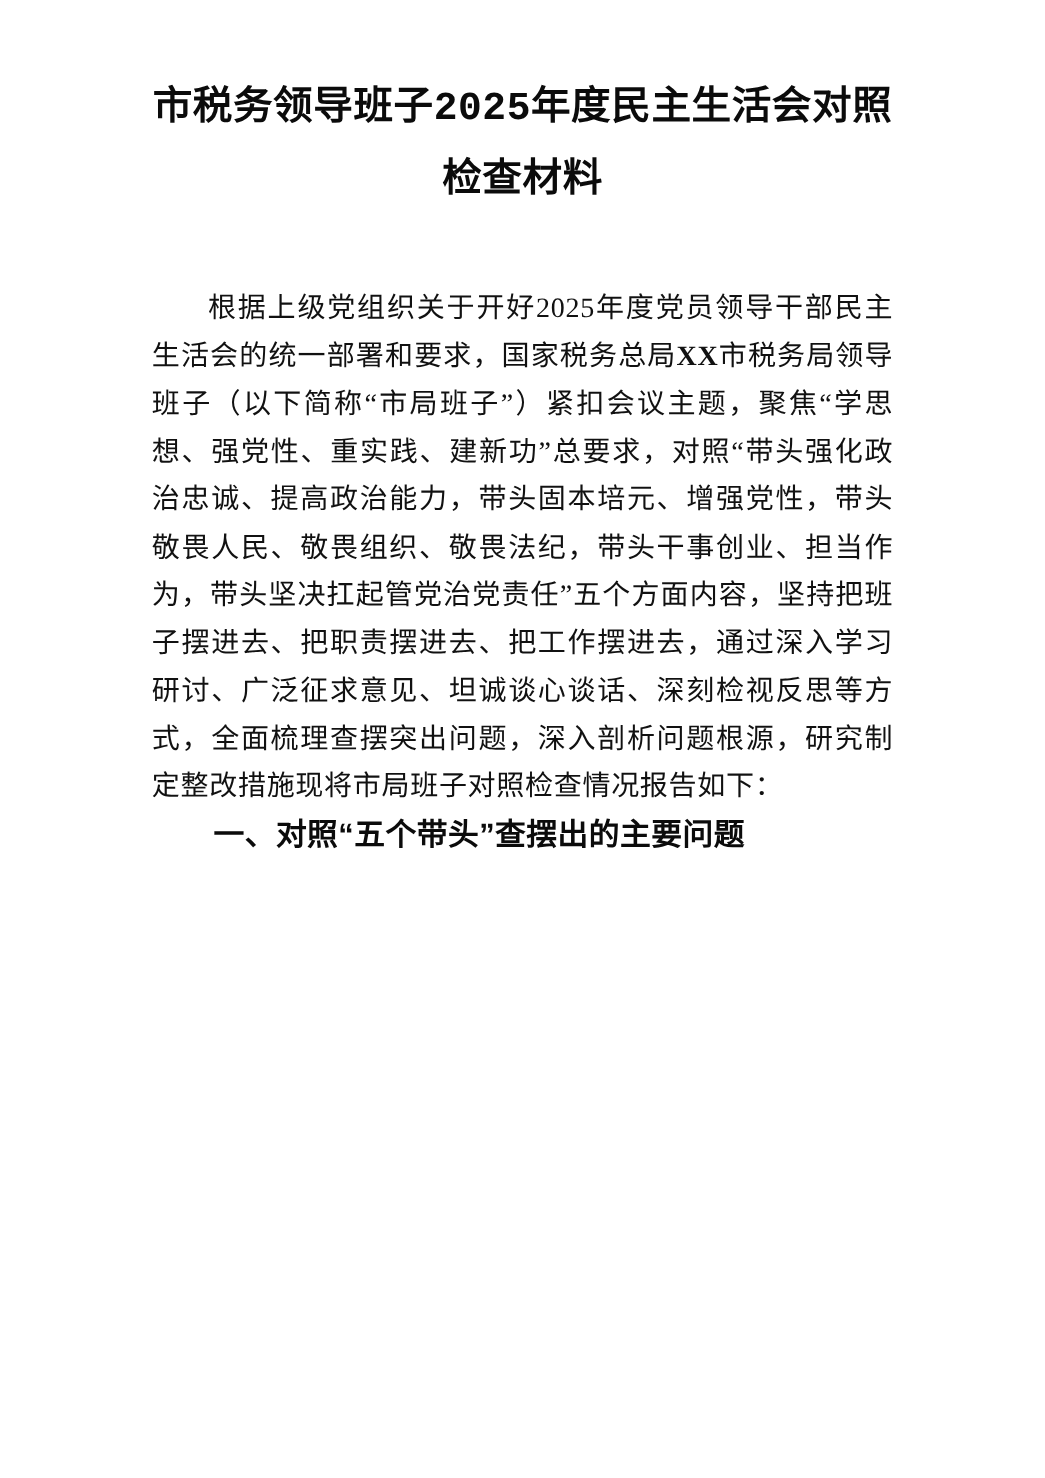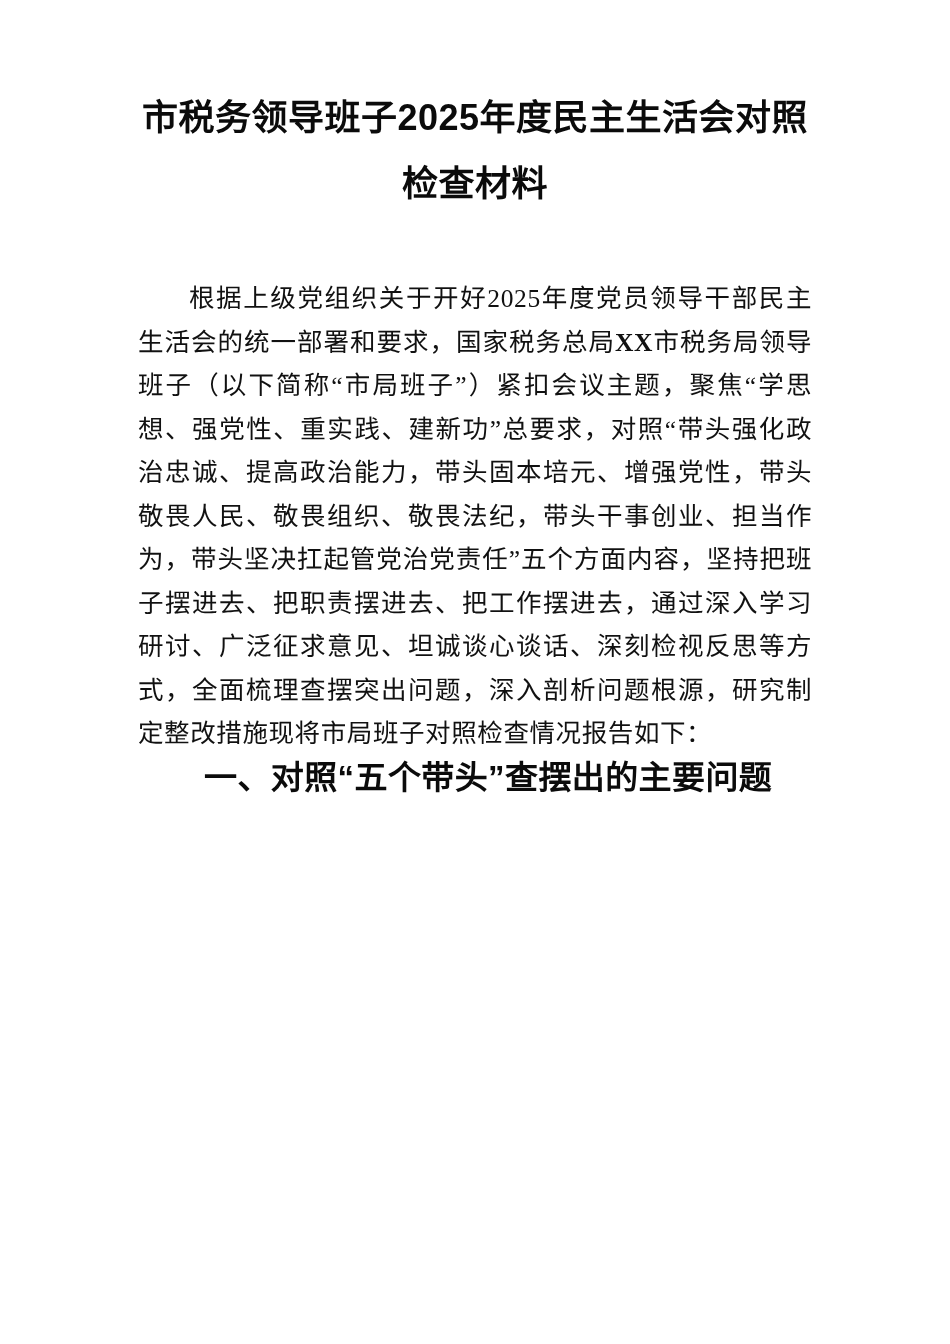--- a/index.html
+++ b/index.html
@@ -29,22 +29,22 @@
   .content-frame {
     position: absolute;
     left: 138px;
     top: 0;
     width: 674px;
   }
 
   
   .doc-title {
     margin: 0;
-    padding-top: 85px;
-    font-family: Liberation Sans, sans-serif;
+    padding-top: 66px;
+    font-family: Liberation Mono, monospace;
     font-weight: 700;
     font-size: 36px;
     line-height: 66px;
     text-align: center;
     letter-spacing: 0.5px;
     color: #0b0b0b;
   }
 
   
   .body-block {
@@ -67,21 +67,21 @@
   .bold-latin {
     font-family: "Liberation Serif", "DejaVu Serif", serif;
     font-weight: 700;
   }
 
   
   h2.section-heading {
     margin: 0;
     font-family: "Liberation Sans", "DejaVu Sans", sans-serif;
     font-weight: 700;
-    font-size: 33px;
+    font-size: 28px;
     line-height: 43.5px;
     text-indent: 2em;
     text-align: left;
     letter-spacing: 0.4px;
     color: #0b0b0b;
   }
 </style>
 </head>
 <body>
 

